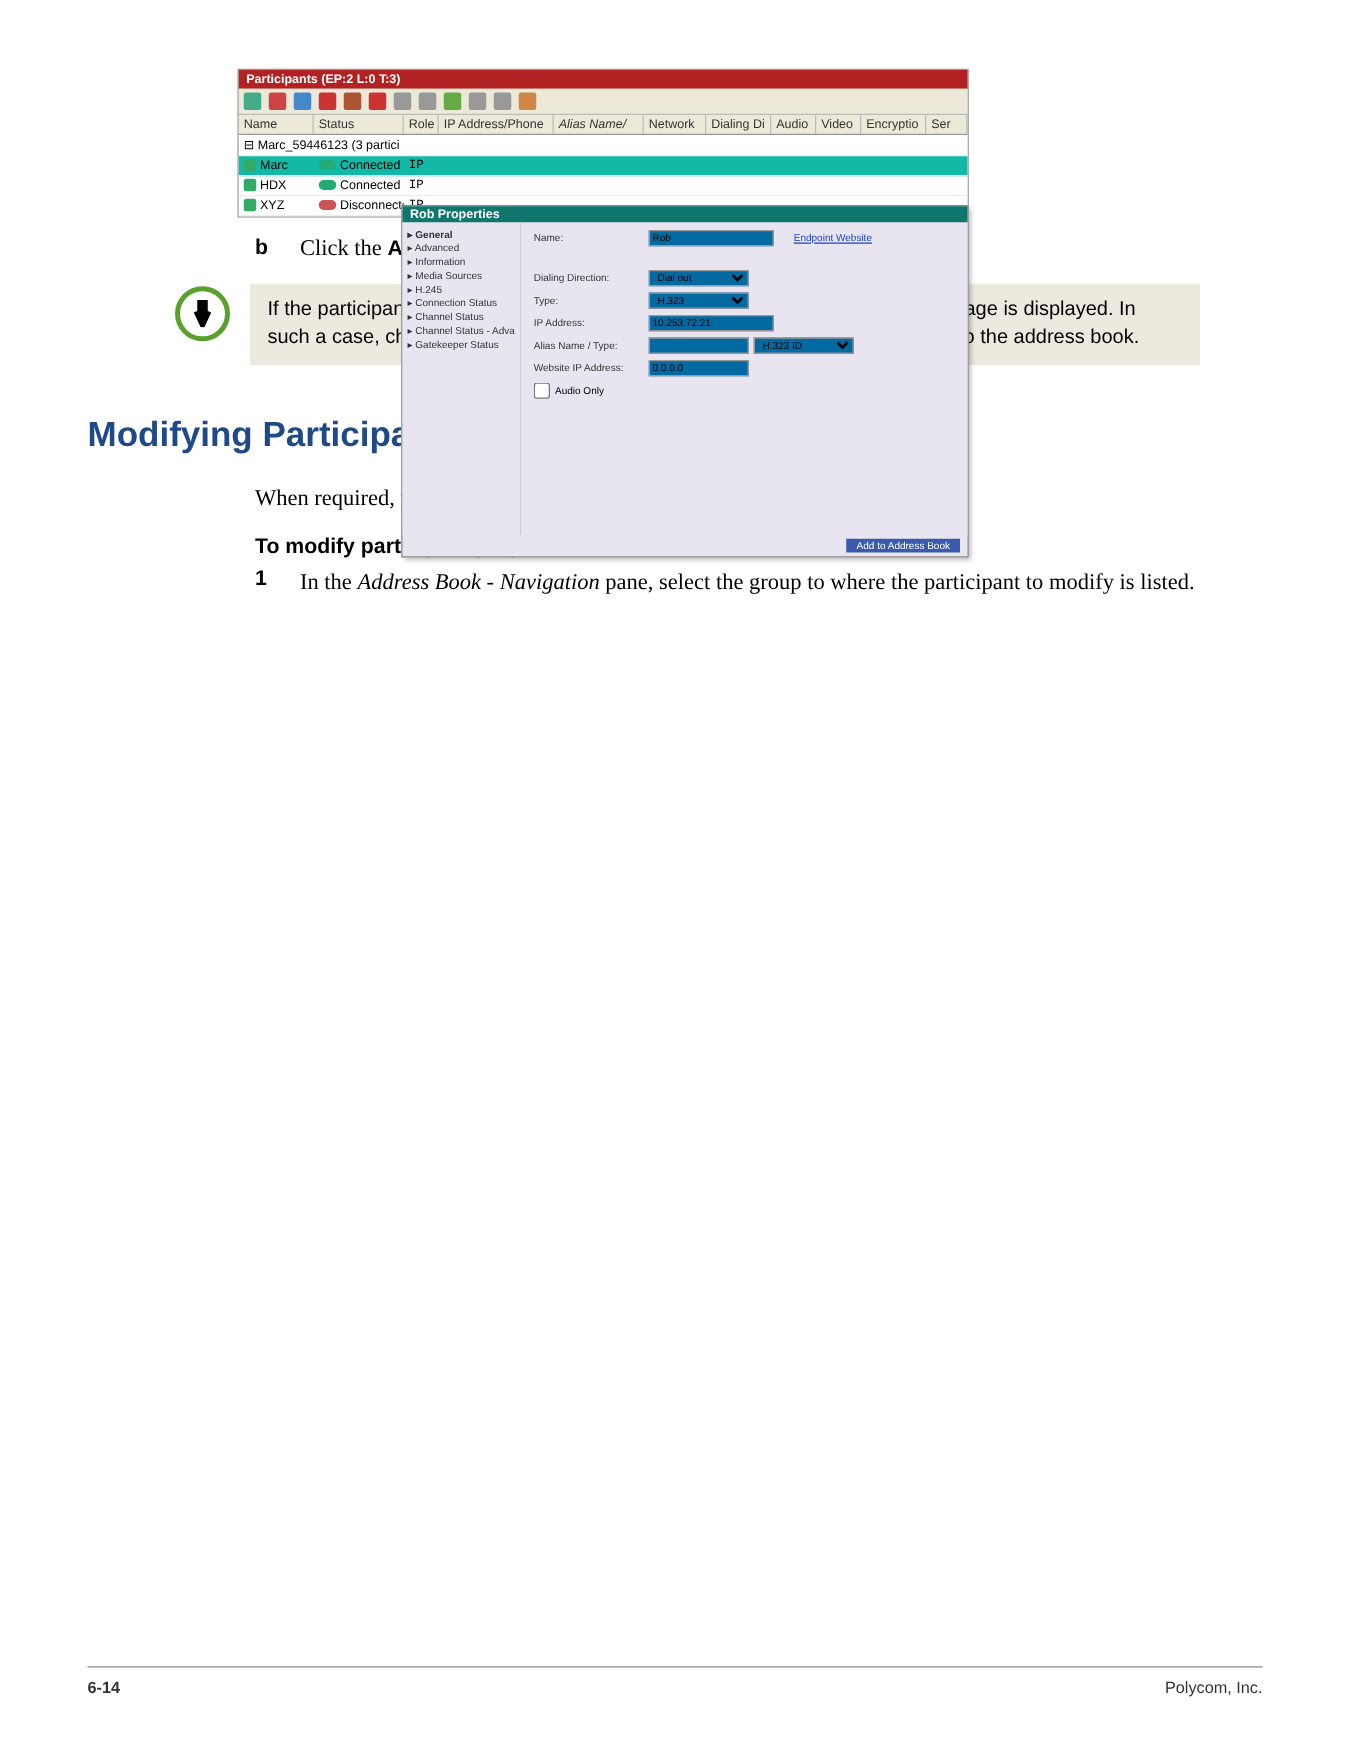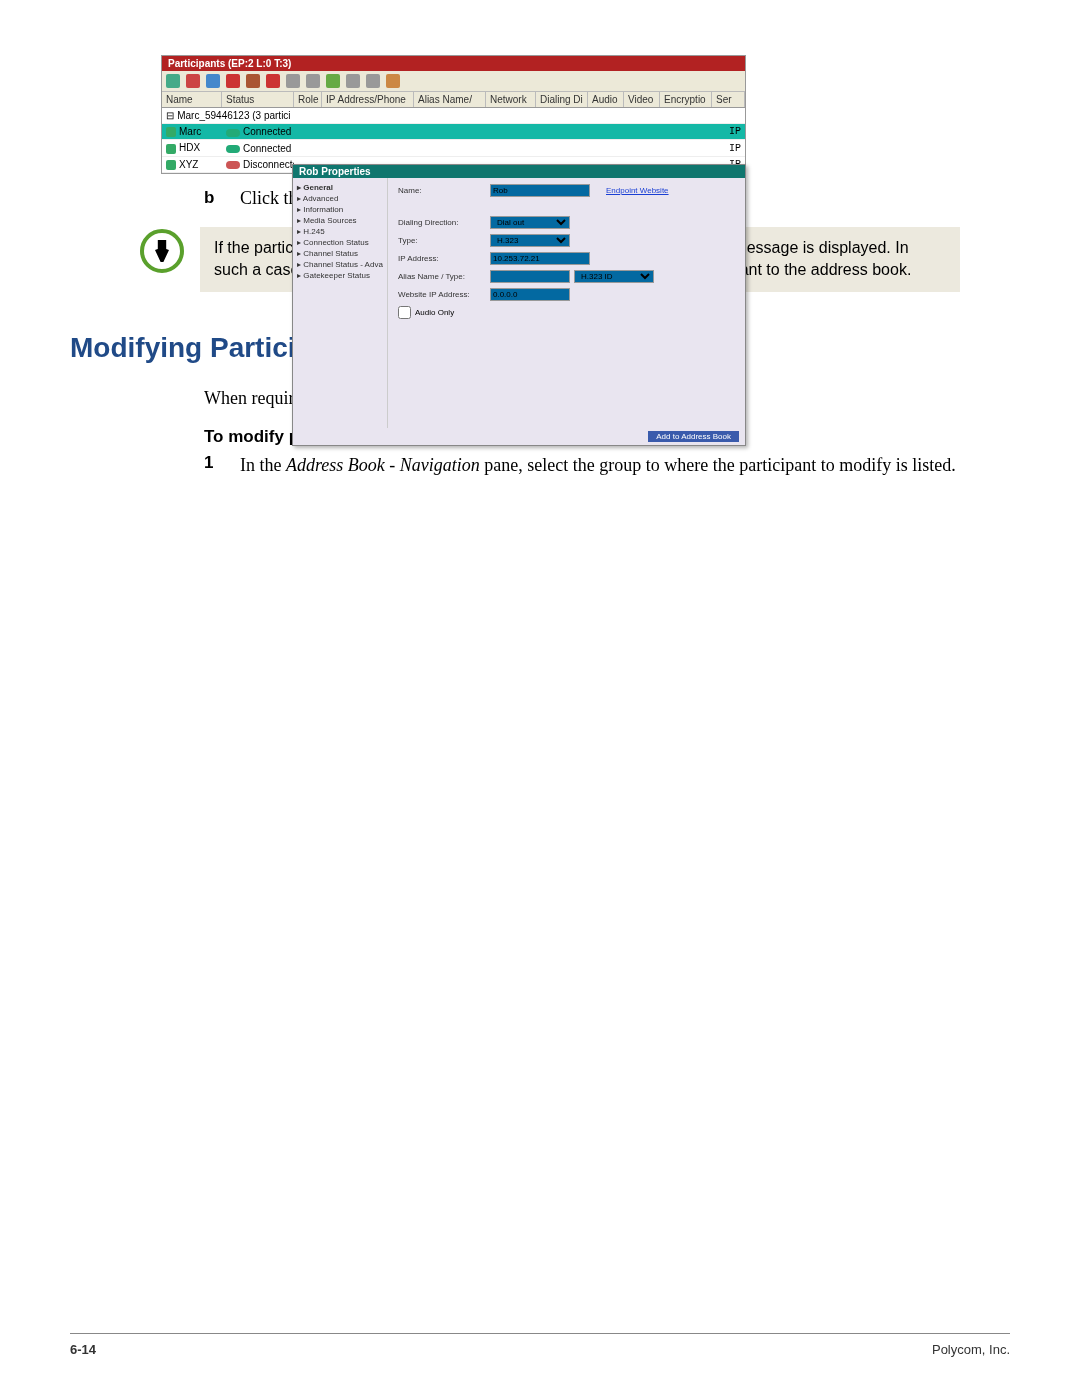--- a/index.html
+++ b/index.html
@@ -25,21 +25,21 @@
   .intro {
     font-size: 18px;
     margin-left: 134px;
     margin-bottom: 12px;
     font-family: 'Book Antiqua', Palatino, serif;
   }
   .intro em { font-style: italic; }
 
   
   .screenshot {
-    margin-left: 91px;
+    margin-left: 120px;
     width: 585px;
     border: 1px solid #999;
     font-family: Tahoma, Arial, sans-serif;
     font-size: 10px;
     background: #ece9d8;
     margin-bottom: 14px;
   }
   .ss-titlebar {
     background: #b22222;
     color: #fff;
@@ -68,40 +68,40 @@
     padding: 2px 4px;
     font-size: 10px;
     color: #333;
     white-space: nowrap;
     overflow: hidden;
   }
   .col-name { width: 60px; }
   .col-status { width: 72px; }
   .col-role { width: 28px; }
   .col-ip { width: 92px; }
-  .col-alias { width: 72px; }
+  .col-alias { width: 72px; font-style: italic; }
   .col-net { width: 50px; }
   .col-dial { width: 52px; }
   .col-audio { width: 36px; }
   .col-video { width: 36px; }
   .col-enc { width: 52px; }
   .col-ser { flex: 1; }
 
   .tbl-body { background: #fff; position: relative; }
   .tbl-row {
     display: flex;
     align-items: center;
     border-bottom: 1px solid #eee;
     padding: 1px 0;
     font-size: 10px;
   }
   .tbl-row .cell { padding: 1px 4px; overflow: hidden; white-space: nowrap; }
   .cell-name { width: 60px; }
   .cell-status { width: 72px; }
-  .cell-rest { flex: 1; text-align: right; padding-right: 8px; font-family: 'Courier New', monospace; }
+  .cell-rest { flex: 1; padding-right: 8px; font-family: 'Courier New', monospace; }
   .row-group { font-weight: normal; }
   .p-icon { display:inline-block; width:10px; height:10px; background:#3a6; border-radius:2px; margin-right:3px; vertical-align:middle;}
   .eye-icon { display:inline-block; width:14px; height:8px; background:#2a7; border-radius:4px; margin-right:3px; vertical-align:middle;}
 
   
   .dialog {
     position: absolute;
     left: 130px;
     top: 56px;
     width: 454px;

